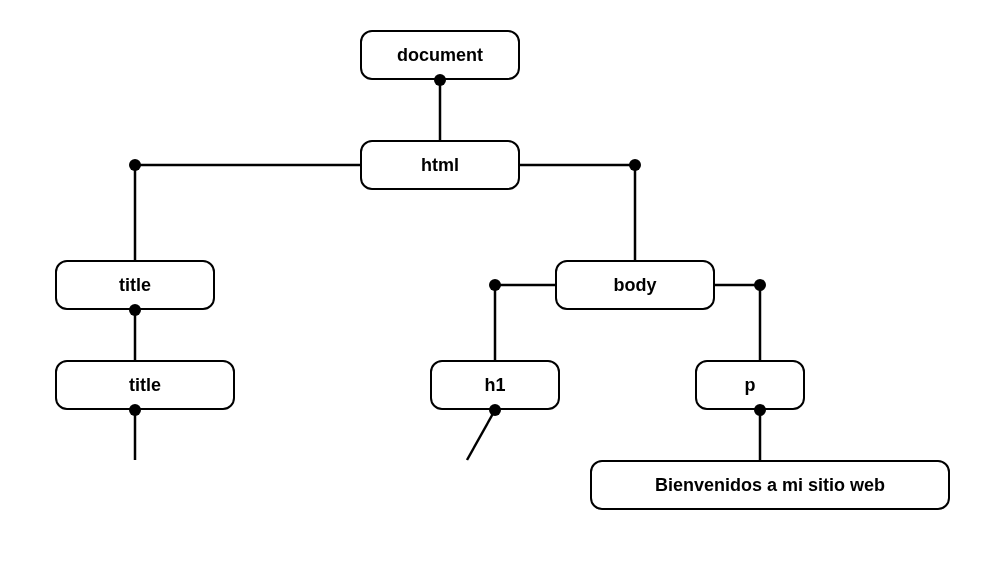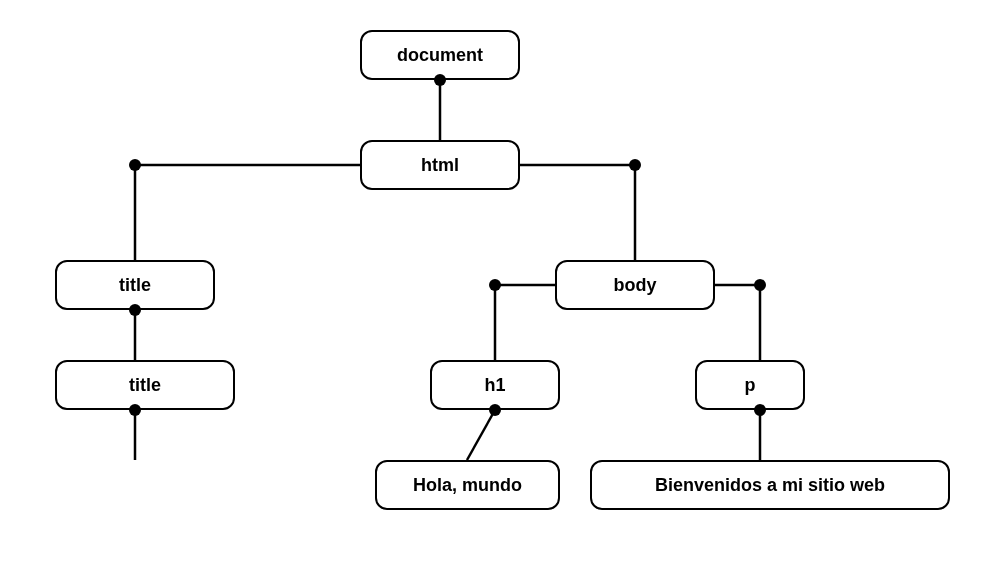--- a/index.html
+++ b/index.html
@@ -120,21 +120,18 @@
 
   <div class="node" style="left:430px; top:360px; width:130px; height:50px;text-align:right;">
     <span>h1</span>
   </div>
 
   <div class="node" style="left:695px; top:360px; width:110px; height:50px;">
     <span>p</span>
   </div>
 
 
-  <div class="node" style="left:375px; top:460px; width:185px; height:50px;">
-    <span>Hola, mundo</span>
-  </div>
 
   <div class="node" style="left:590px; top:460px; width:360px; height:50px;">
     <span>Bienvenidos a mi sitio web</span>
   </div>
 
 </div>
 
 </body></html>

